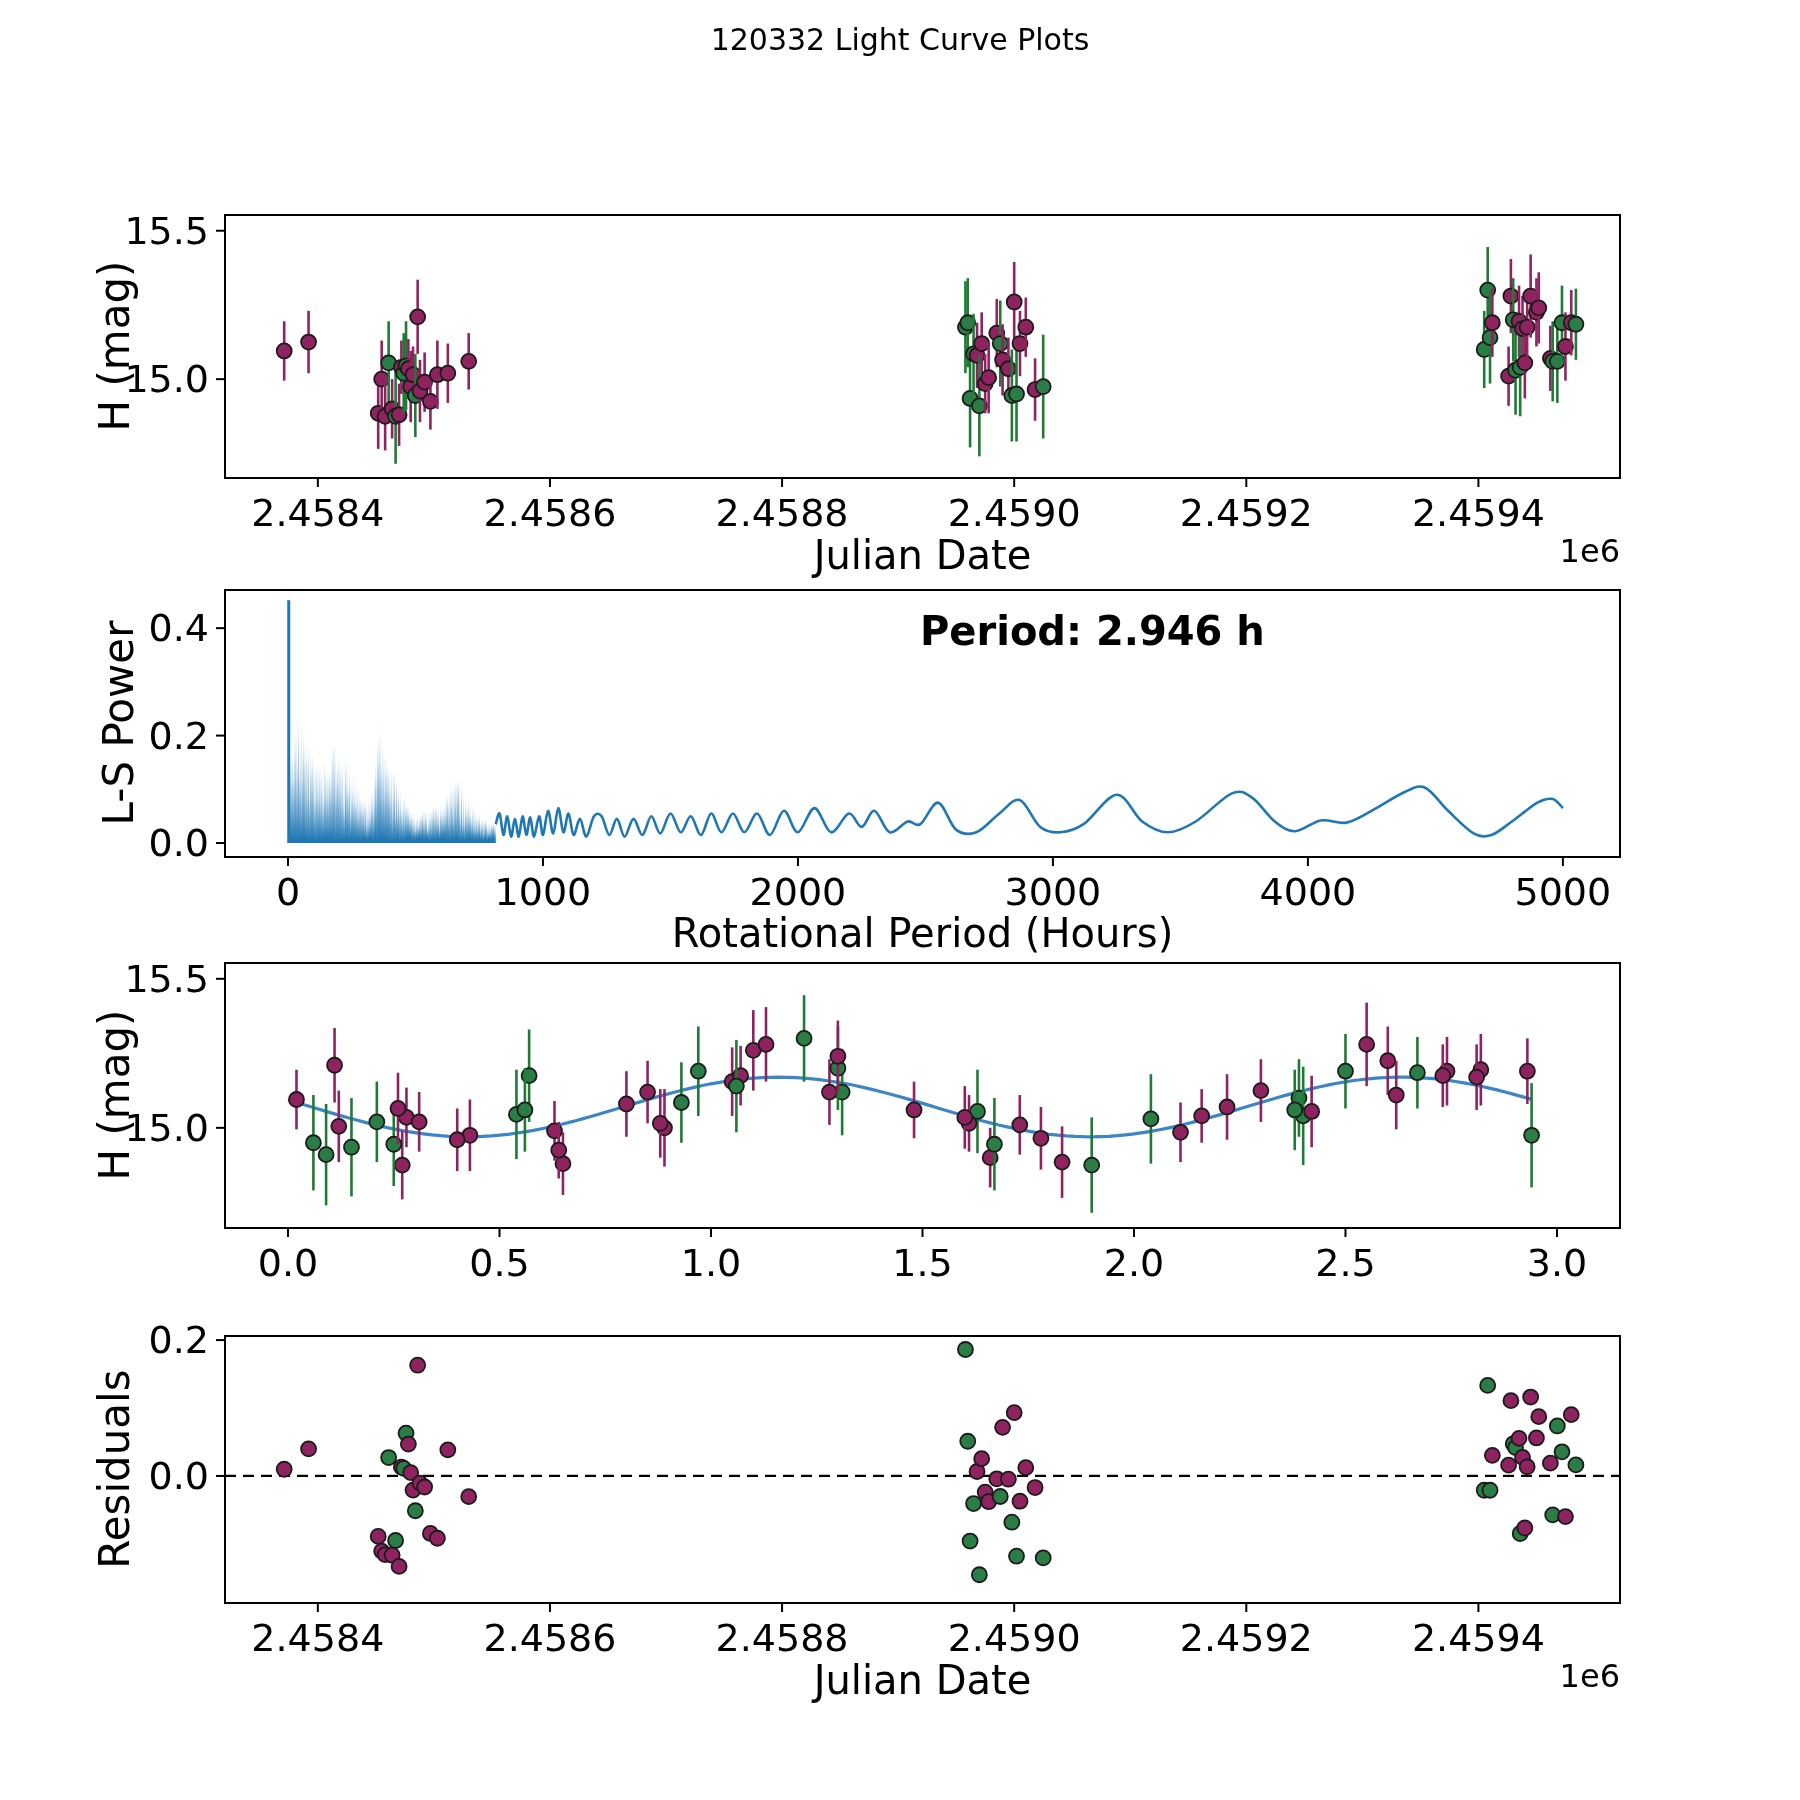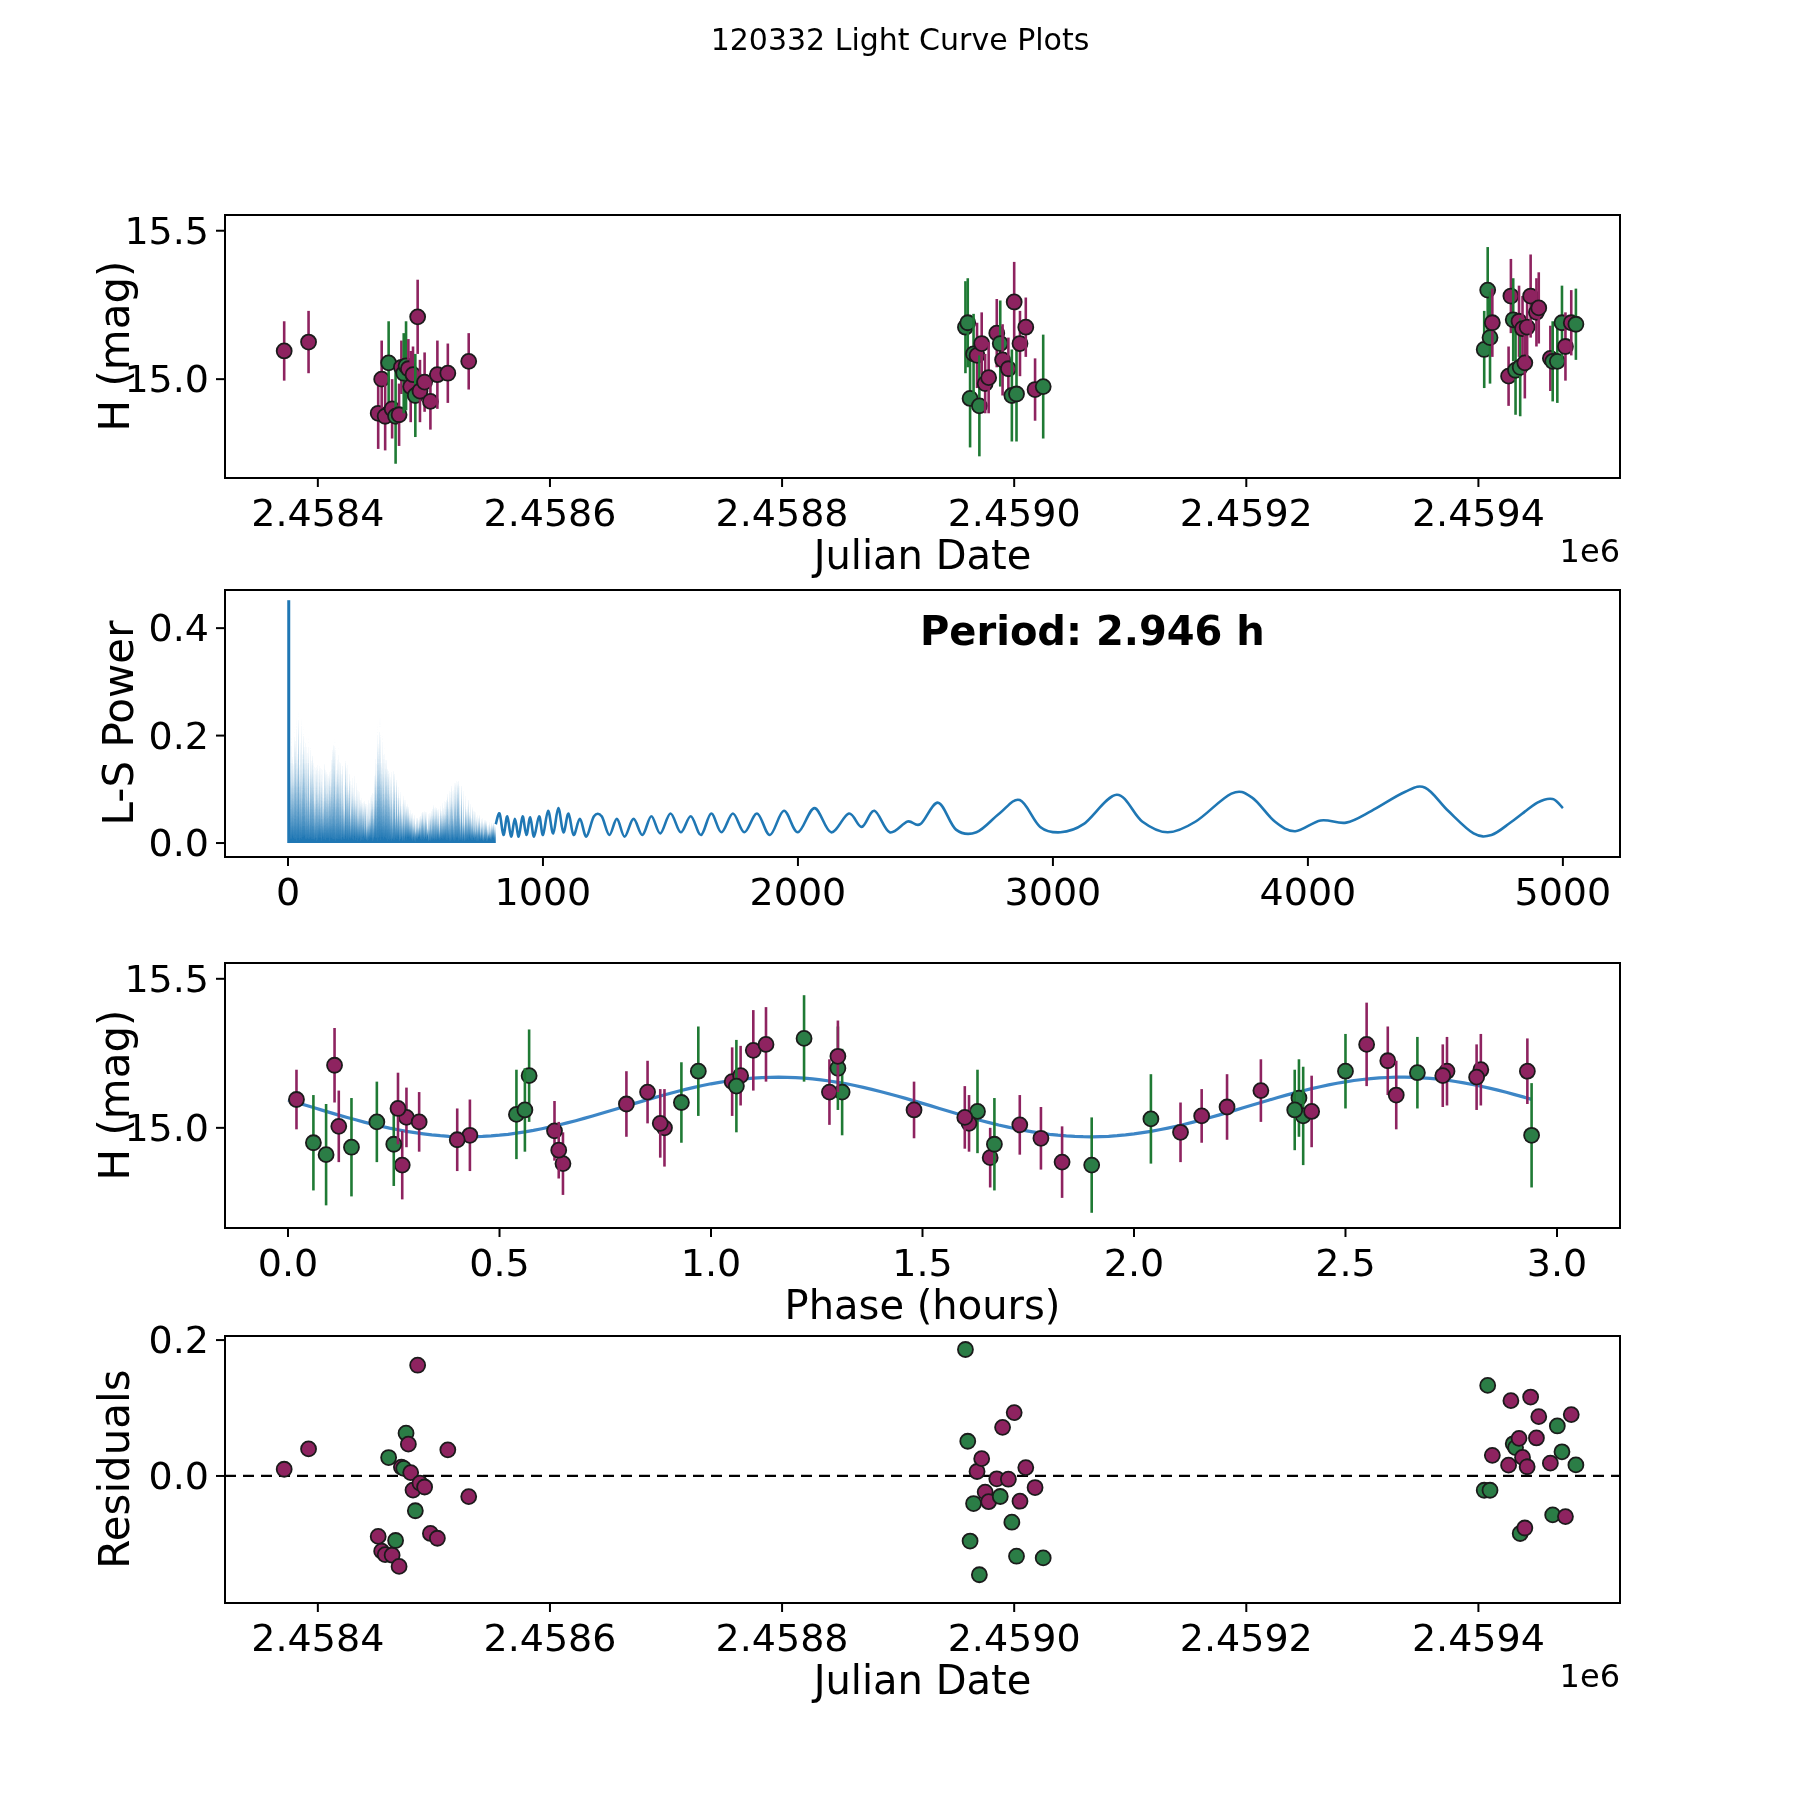--- a/index.html
+++ b/index.html
@@ -434,21 +434,21 @@
       </g>
     </svg>
 
   <div class="fig-title">120332 Light Curve Plots</div>
 
   <div class="ylab" style="left:114px;top:346px;">H (mag)</div>
   <div class="xlab" style="top:532px;">Julian Date</div>
   <div class="offset-text" style="left:1420px;top:532px;">1e6</div>
 
   <div class="ylab" style="left:118px;top:723px;">L-S Power</div>
+  <div class="xlab" style="top:910px;">Rotational Period (Hours)</div>
   <div class="annot" style="left:920px;top:608px;font-weight:bold;">Period: 2.946 h</div>
 
   <div class="ylab" style="left:114px;top:1095px;">H (mag)</div>
-  <div class="xlab" style="top:1282px;">Phase (hours)</div>
 
   <div class="ylab" style="left:114px;top:1469px;">Residuals</div>
   <div class="xlab" style="top:1657px;">Julian Date</div>
   <div class="offset-text" style="left:1420px;top:1657px;">1e6</div>
 </div>
 
 </body></html>

